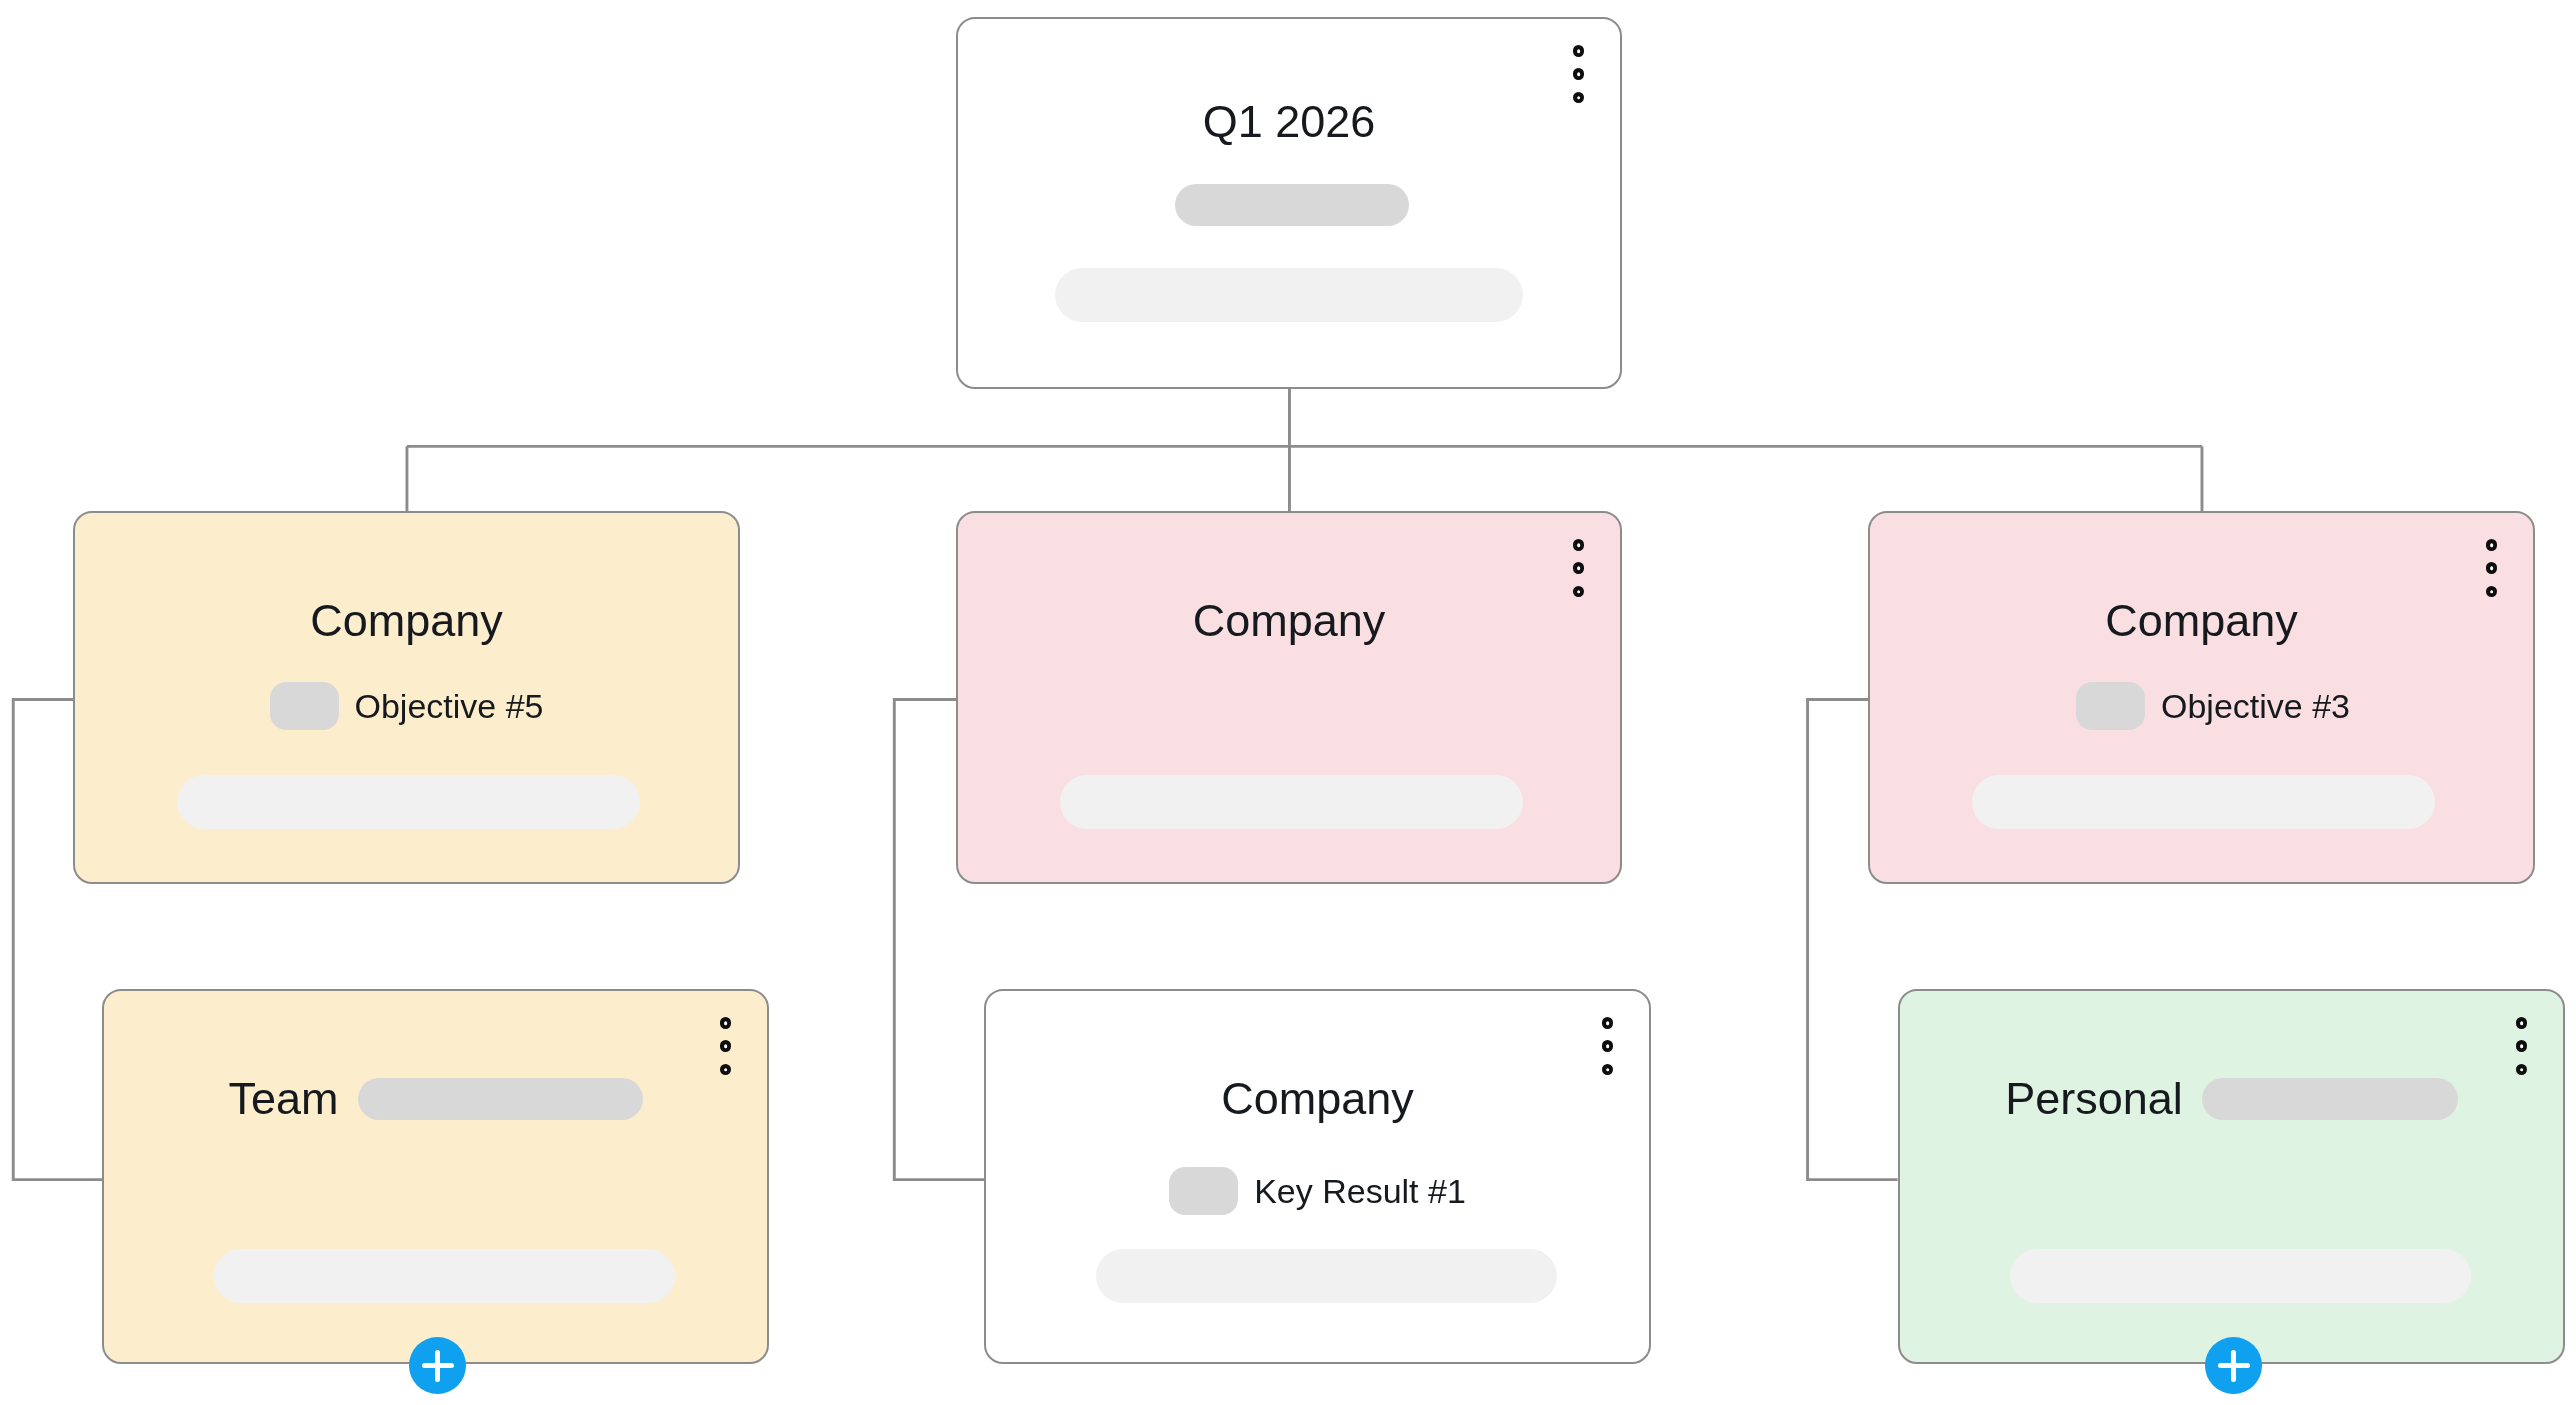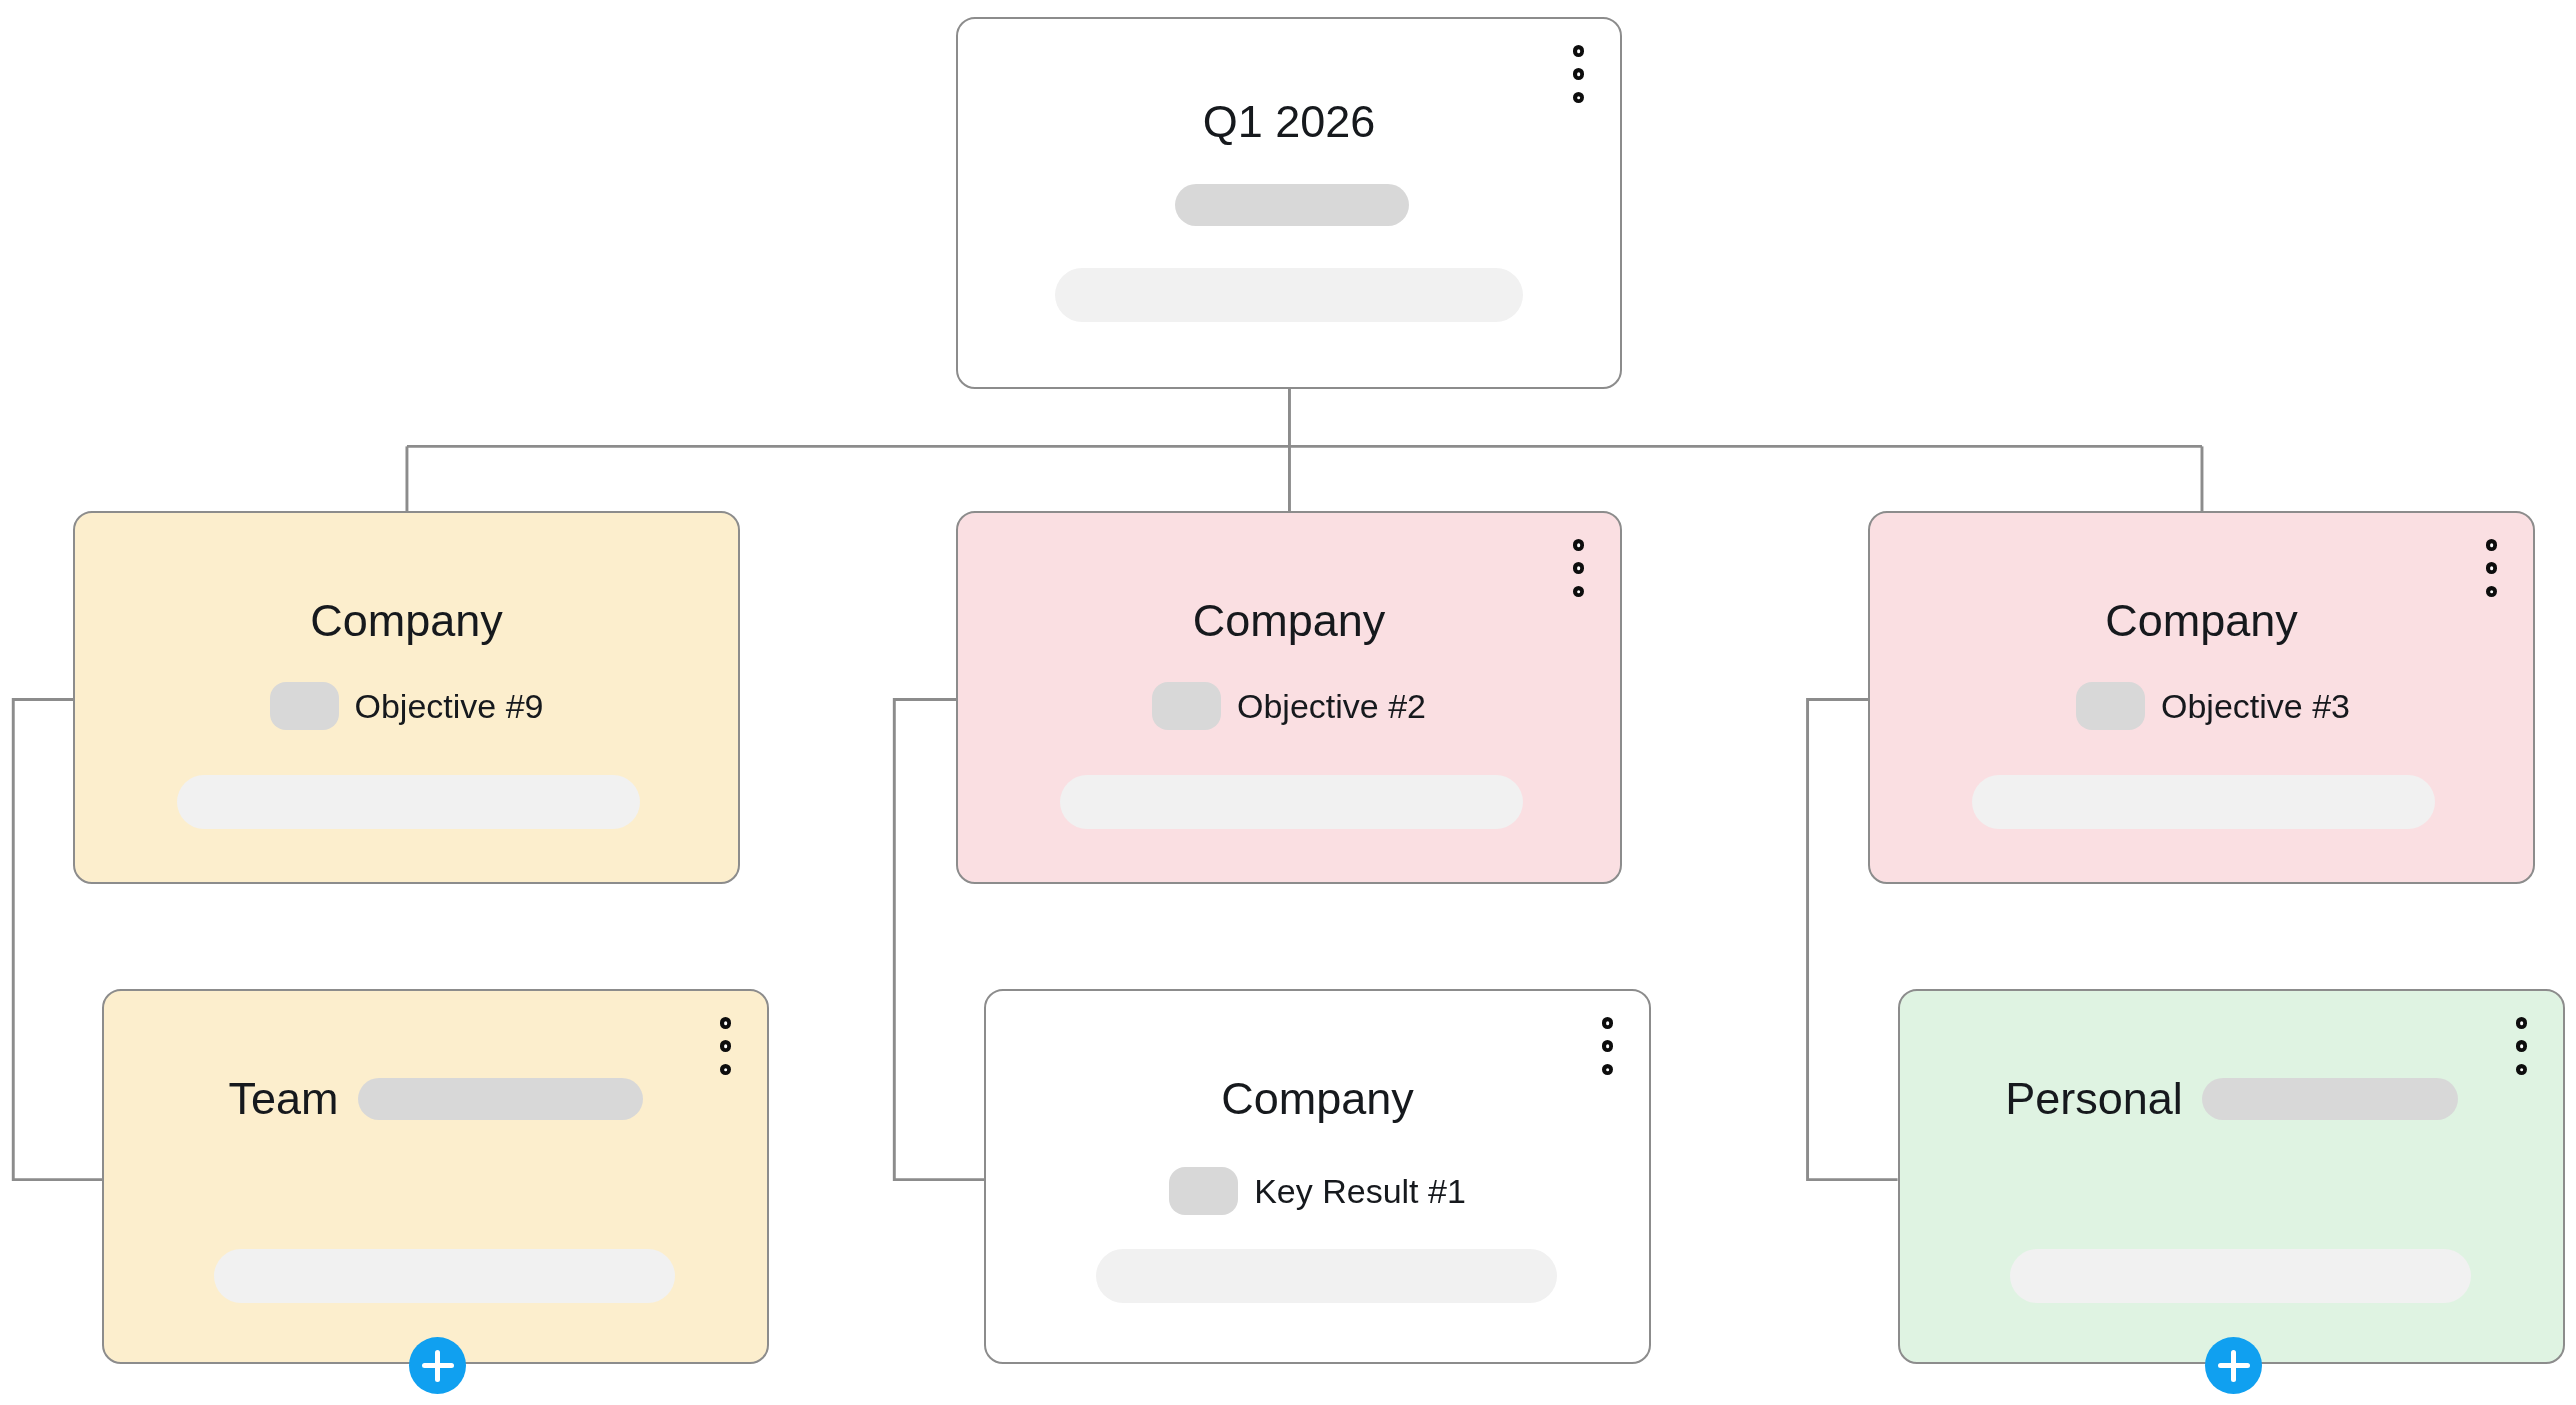--- a/index.html
+++ b/index.html
@@ -206,37 +206,33 @@
     <div class="title-pill" style="position:absolute;left:217px;top:165px;width:234px;"></div>
     <div class="bar" style="left:97px;top:249px;width:468px;"></div>
   </div>
 
   <div class="card tone-yellow" id="card-objective-1">
     <div class="title-row" style="top:82px;height:51px;">
       <span class="card-title">Company</span>
     </div>
     <div class="sub-row" style="top:167px;height:51px;">
       <span class="sub-chip"></span>
-      <span class="sub-label">Objective #9</span>
+      <span class="sub-label">Objective #5</span>
     </div>
     <div class="bar" style="left:102px;top:262px;width:463px;"></div>
   </div>
 
   <div class="card tone-pink" id="card-objective-2">
     <div class="kebab">
       <span class="dot"></span>
       <span class="dot"></span>
       <span class="dot"></span>
     </div>
     <div class="title-row" style="top:82px;height:51px;">
       <span class="card-title">Company</span>
-    </div>
-    <div class="sub-row" style="top:167px;height:51px;">
-      <span class="sub-chip"></span>
-      <span class="sub-label">Objective #2</span>
     </div>
     <div class="bar" style="left:102px;top:262px;width:463px;"></div>
   </div>
 
   <div class="card tone-pink" id="card-objective-3">
     <div class="kebab">
       <span class="dot"></span>
       <span class="dot"></span>
       <span class="dot"></span>
     </div>

